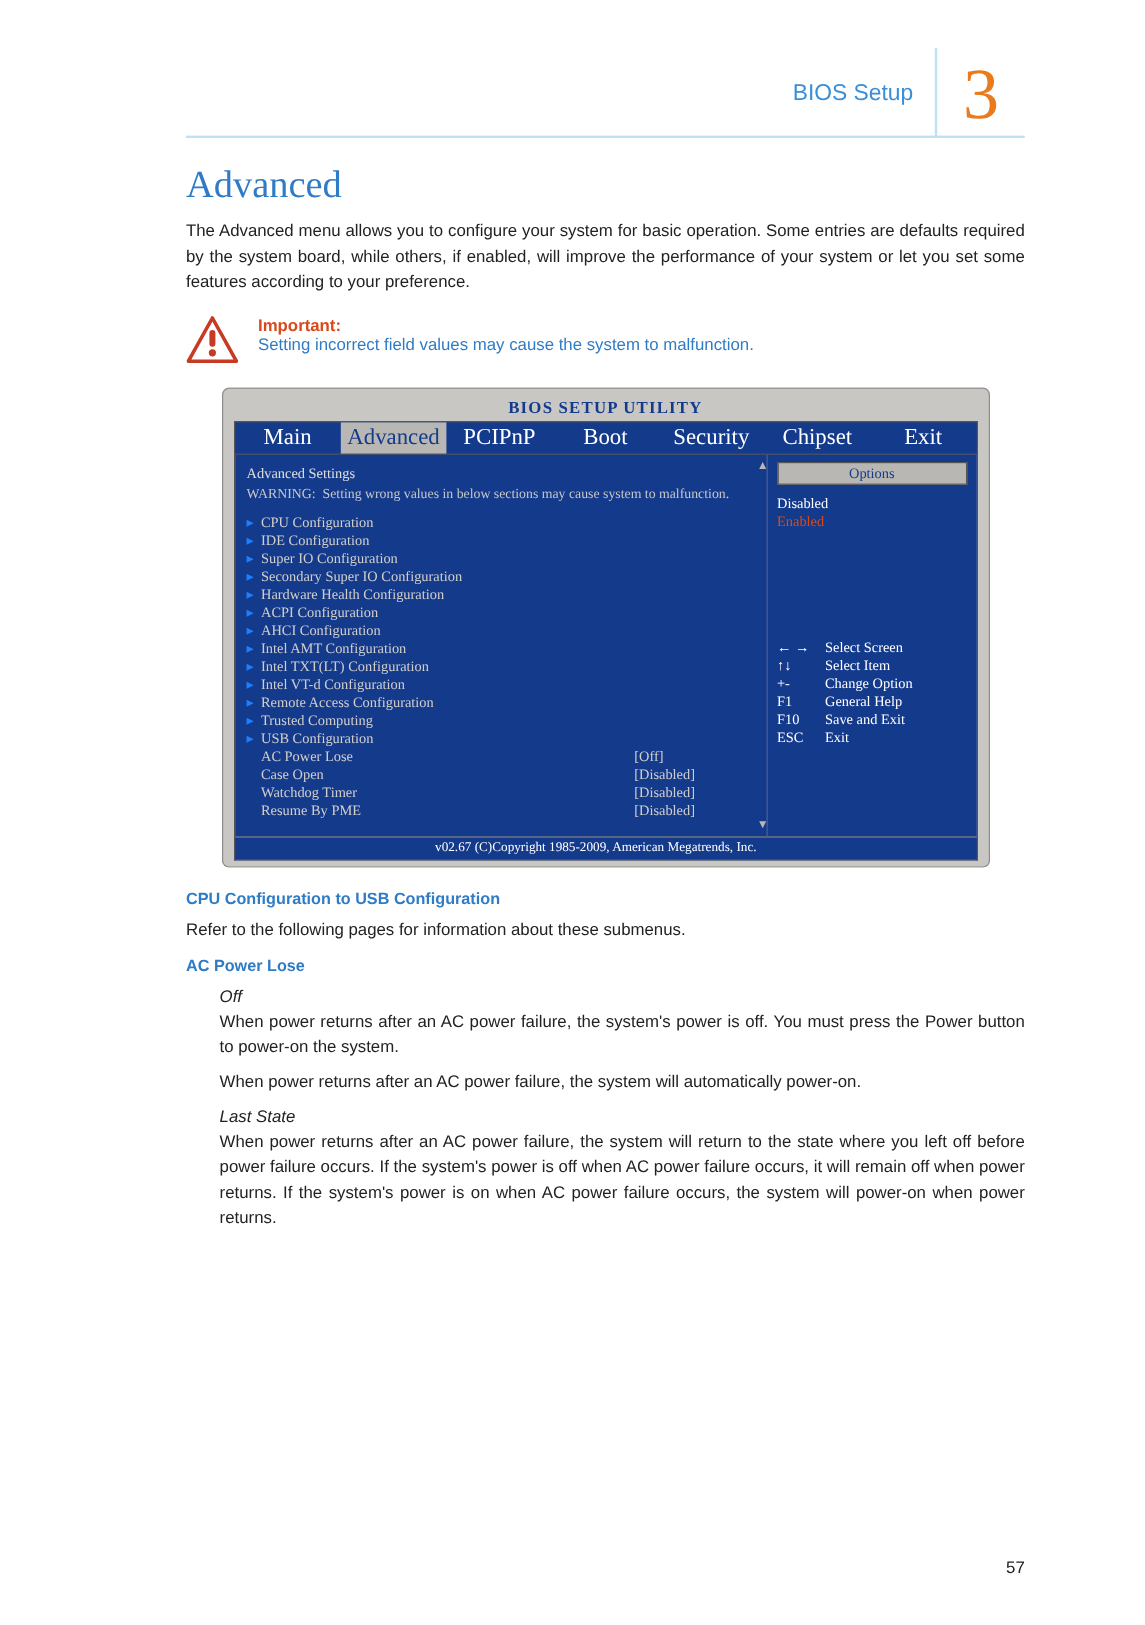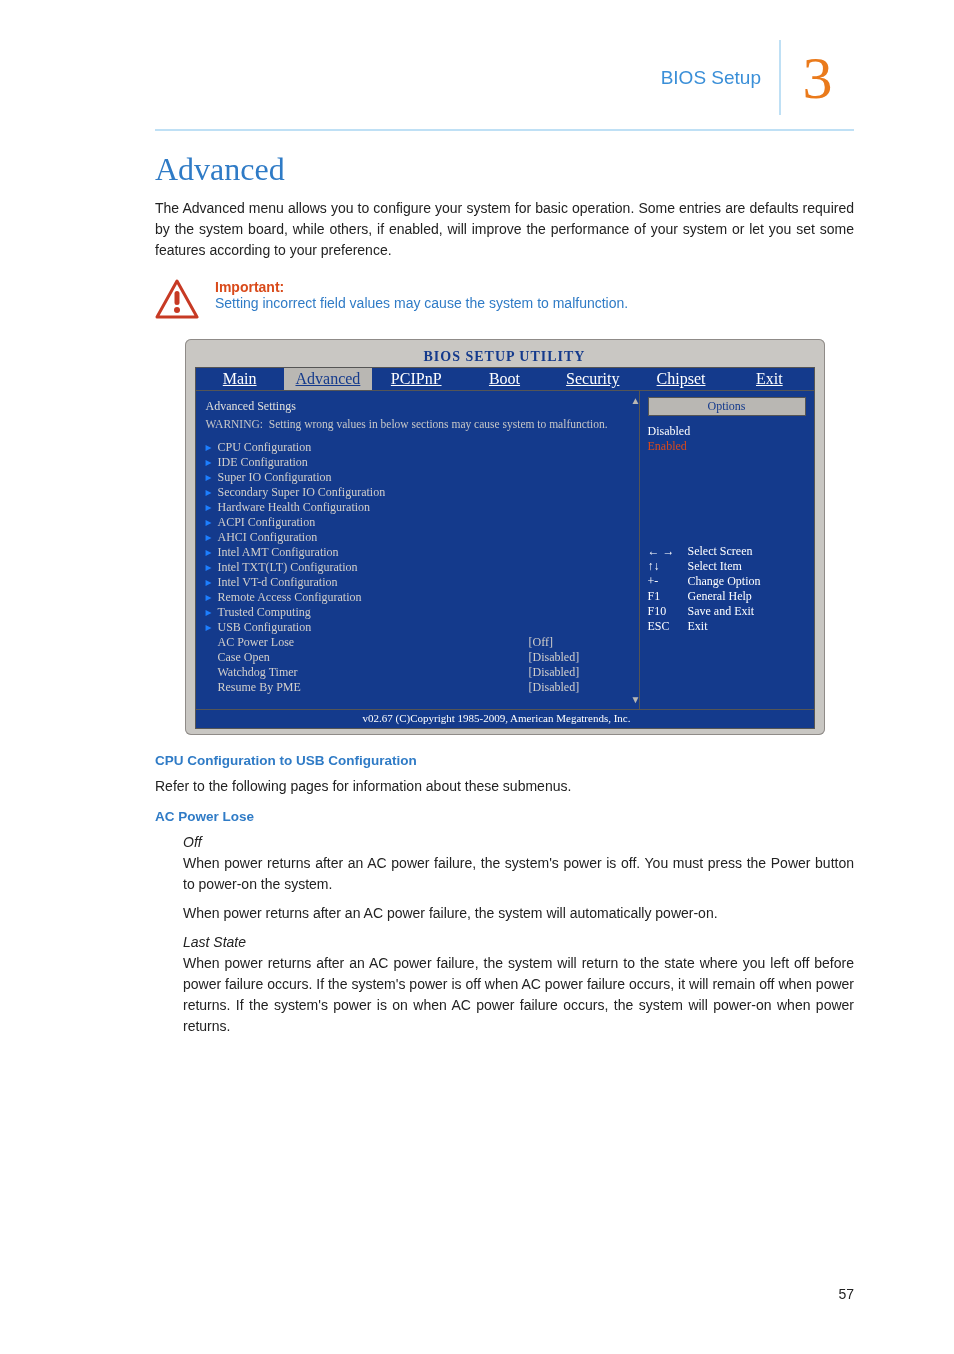--- a/index.html
+++ b/index.html
@@ -1,38 +1,38 @@
 <!DOCTYPE html>
 <html><head>
 <meta charset="utf-8">
 <style>
   * { box-sizing: border-box; }
   body { margin: 0; background: #fff; font-family: Verdana, Arial, sans-serif; width: 954px; }
   .page { width: 954px; height: 1354px; position: relative; padding: 40px 0 0 0; }
 
-  .header-row { display: flex; align-items: center; height: 75px; margin: 0 100px 16px 155px; }
+  .header-row { display: flex; align-items: center; height: 75px; margin: 0 100px 0 155px; }
   .header-label { flex: 1; text-align: right; color: #3a8fd8; font-size: 19px; padding-right: 18px; }
   .big-num-box { width: 75px; height: 75px; border-left: 2px solid #bfe0f5; display: flex; align-items: center; justify-content: center; }
   .big-num { font-family: "Book Antiqua", Georgia, serif; font-size: 60px; color: #ea7a1b; line-height: 1; }
   .hr-blue { height: 2px; background: #bfe0f5; margin: -2px 100px 0 155px; }
 
   .content { margin: 20px 100px 0 155px; font-size: 14px; color: #222; }
 
   .h1 { font-family: "Book Antiqua", Georgia, serif; font-size: 32px; color: #2f7bc6; margin: 6px 0 10px 0; font-weight: normal; }
   .body-text { text-align: justify; line-height: 1.5; margin: 0 0 18px 0; }
 
   .important-row { display: flex; gap: 16px; align-items: flex-start; margin-bottom: 20px; }
   .warn-icon { width: 44px; height: 40px; }
   .important-label { color: #d94a1a; font-weight: bold; }
   .important-text { color: #2f7bc6; }
 
   .bios-outer { width: 640px; margin: 10px auto 18px auto; background: #c9c7c3; border-radius: 6px; padding: 10px 10px 6px 10px; box-shadow: 0 0 0 1px #8f8b88 inset; }
   .bios-title { text-align: center; color: #143a8c; font-weight: bold; font-family: "Times New Roman", serif; letter-spacing: 1px; font-size: 14px; margin-bottom: 2px; }
   .bios-tabs { display: flex; background: #143a8c; border: 1px solid #555; }
-  .bios-tab { flex: 1; text-align: center; color: #fff; font-family: "Times New Roman", serif; font-size: 16px; padding: 2px 0; text-decoration: underline; }
+  .bios-tab { flex: 1; text-align: center; color: #fff; font-family: "Times New Roman", serif; font-size: 19px; padding: 2px 0; }
   .bios-tab.active { background: #b9b7b3; color: #143a8c; }
 
   .bios-body { display: flex; border: 1px solid #555; border-top: none; font-family: "Times New Roman", serif; }
   .bios-main { flex: 1; background: #143a8c; padding: 8px 10px 14px 10px; color: #fff; font-size: 12px; position: relative; }
   .bios-side { width: 175px; background: #143a8c; border-left: 1px solid #555; padding: 6px 8px 10px 8px; color: #fff; font-size: 12px; }
   .bios-main .label { color: #e0dfdb; }
   .bios-main .subwarn { color: #c7c7c7; margin: 4px 0 10px 0; font-size: 11.5px; }
   .bios-items { margin-top: 6px; }
   .bios-item { color: #d2cfcb; display: flex; }
   .bios-item .arrow { color: #1d7fff; width: 12px; }
@@ -45,21 +45,21 @@
   .help-block { margin-top: 90px; }
   .help-row { display: flex; }
   .help-key { width: 40px; }
   .scroll-tri { position: absolute; right: -2px; font-size: 10px; color: #b9b7b3; }
   .bios-foot { text-align: center; color: #fff; font-family: "Times New Roman", serif; font-size: 11px; background: #143a8c; border: 1px solid #555; border-top: none; padding: 2px 16px 4px 0; }
 
   .sec-head { color: #2f7bc6; font-weight: bold; font-size: 13.5px; margin: 10px 0 8px 0; }
   .italic { font-style: italic; }
   .indent-block { margin-left: 28px; margin-bottom: 8px; text-align: justify; line-height: 1.5; }
 
-  .page-num { position: absolute; bottom: 52px; right: 100px; font-size: 14px; color: #222; }
+  .page-num { position: absolute; bottom: 40px; right: 100px; font-size: 14px; color: #222; }
 </style>
 </head>
 <body>
 
 <div class="page">
   <div class="header-row">
     <div class="header-label">BIOS Setup</div>
     <div class="big-num-box">
       <div class="big-num">3</div>
     </div>

